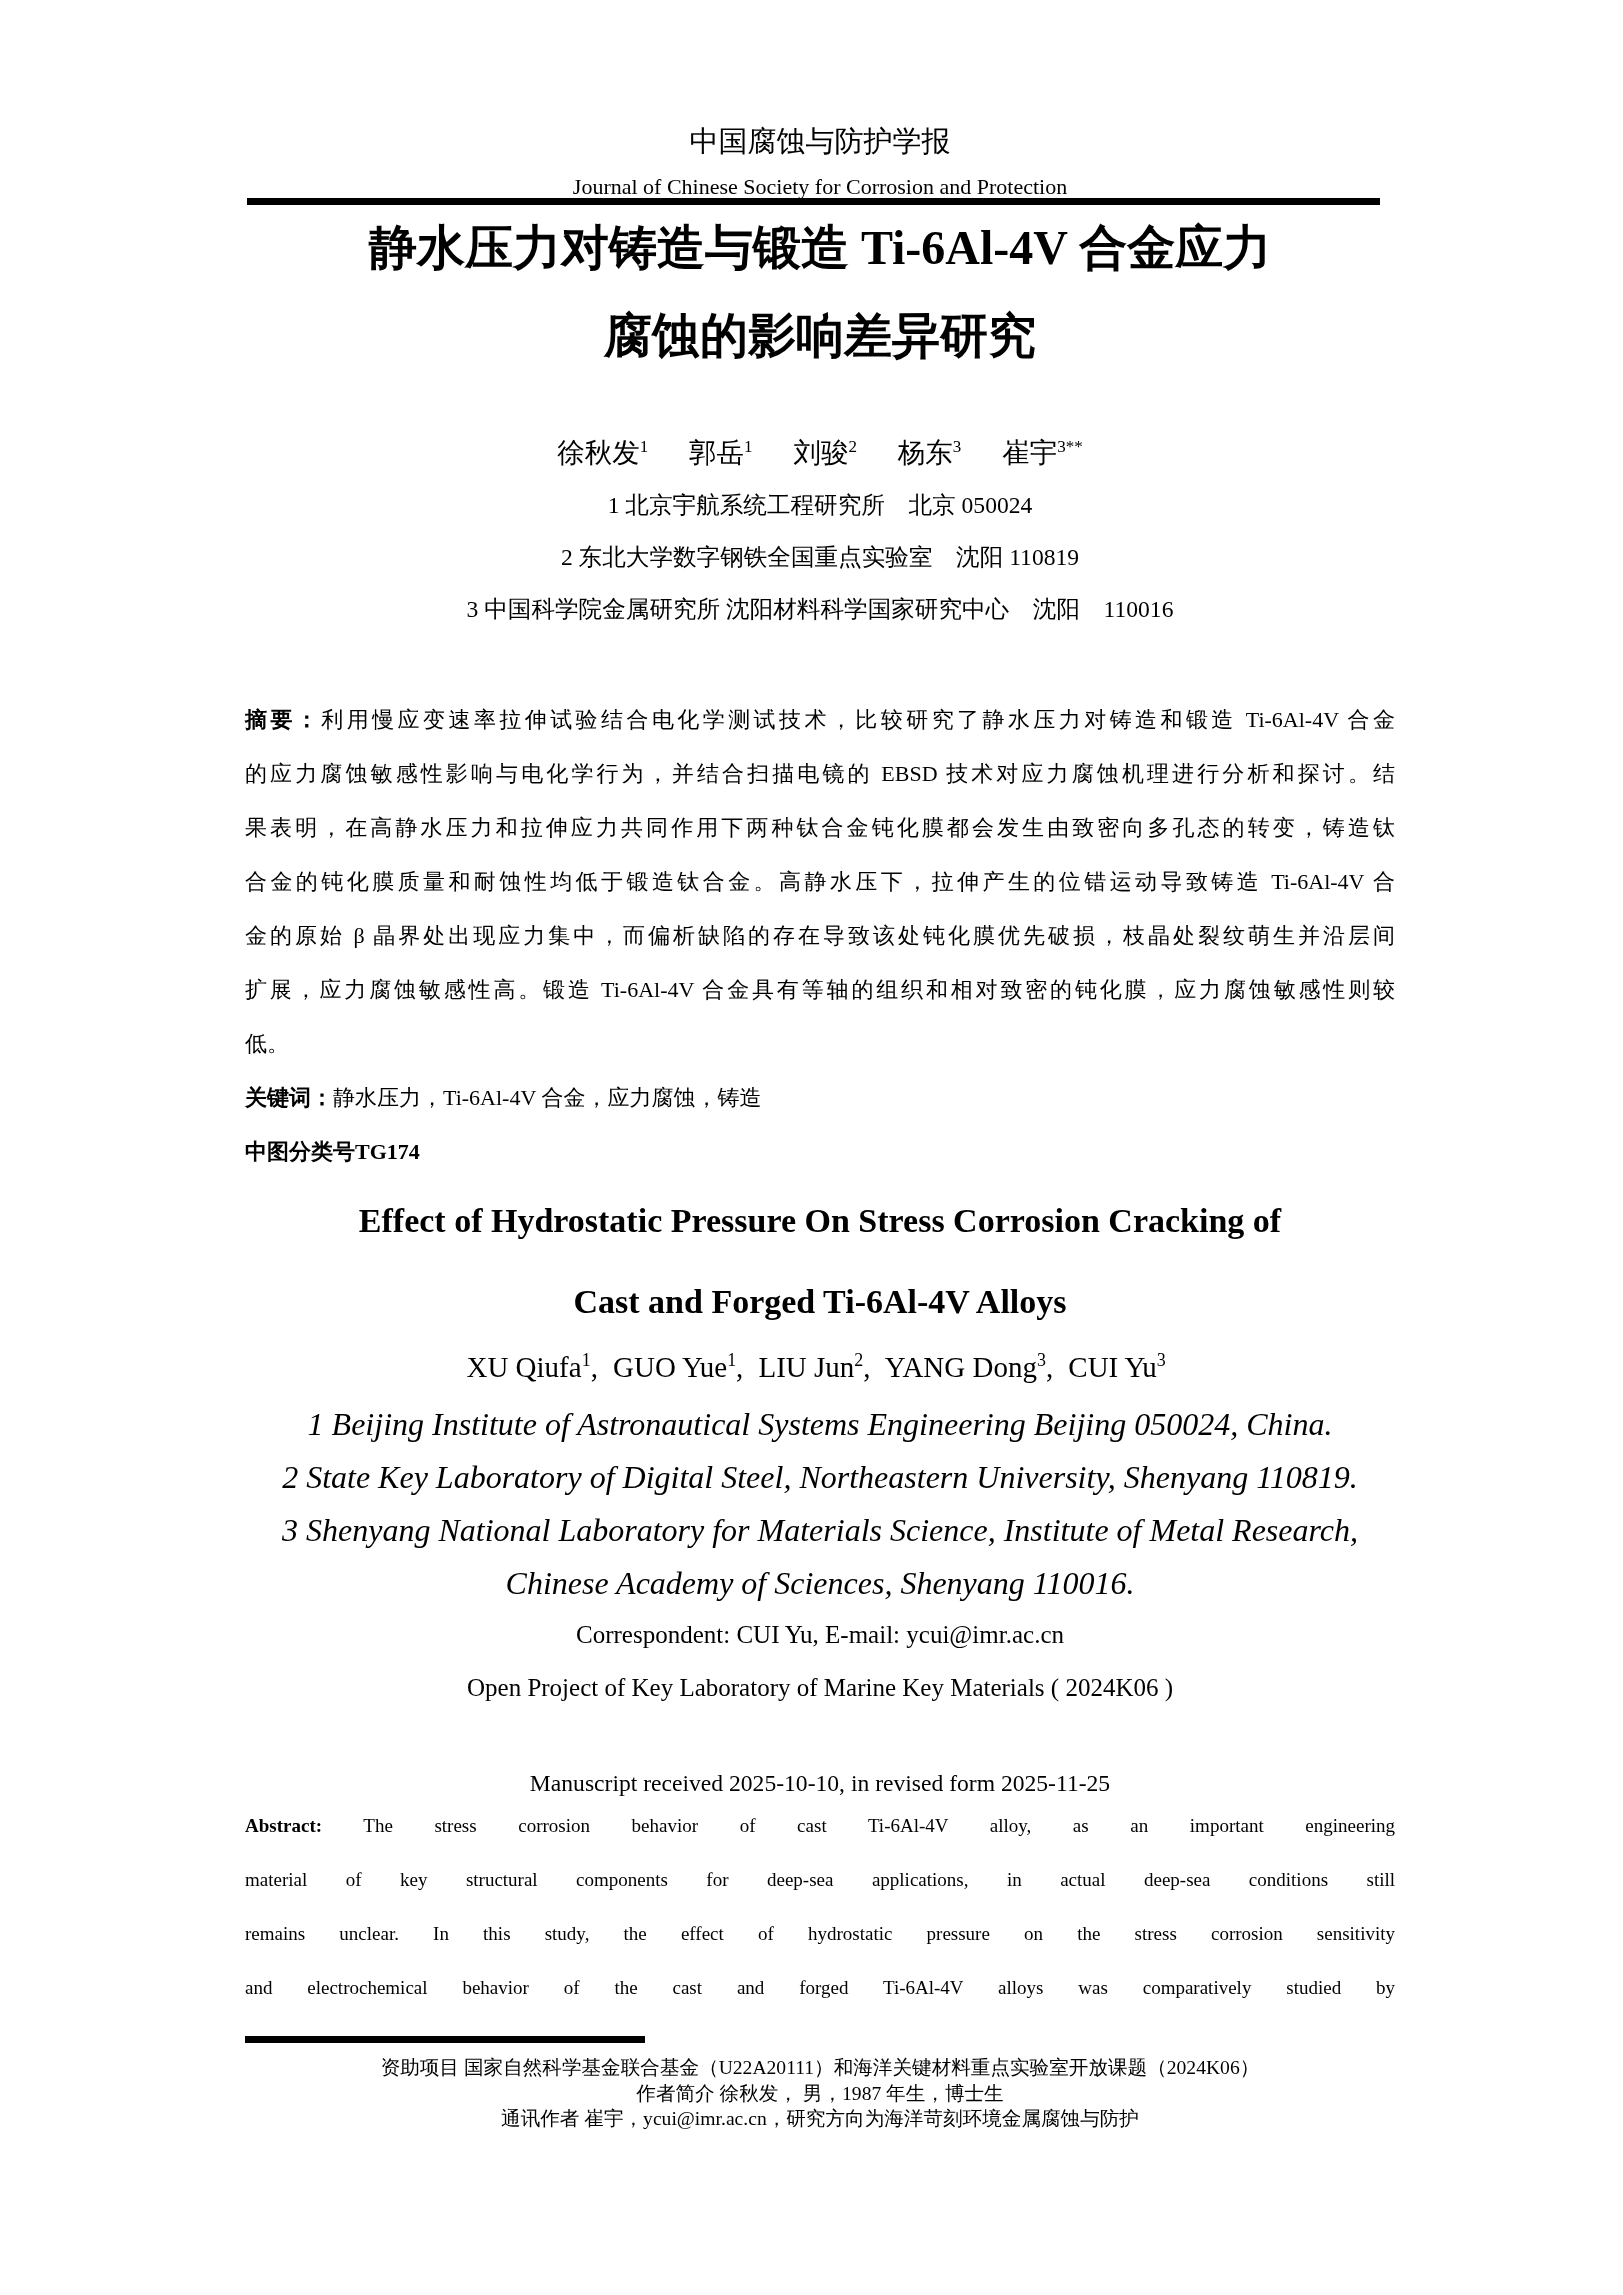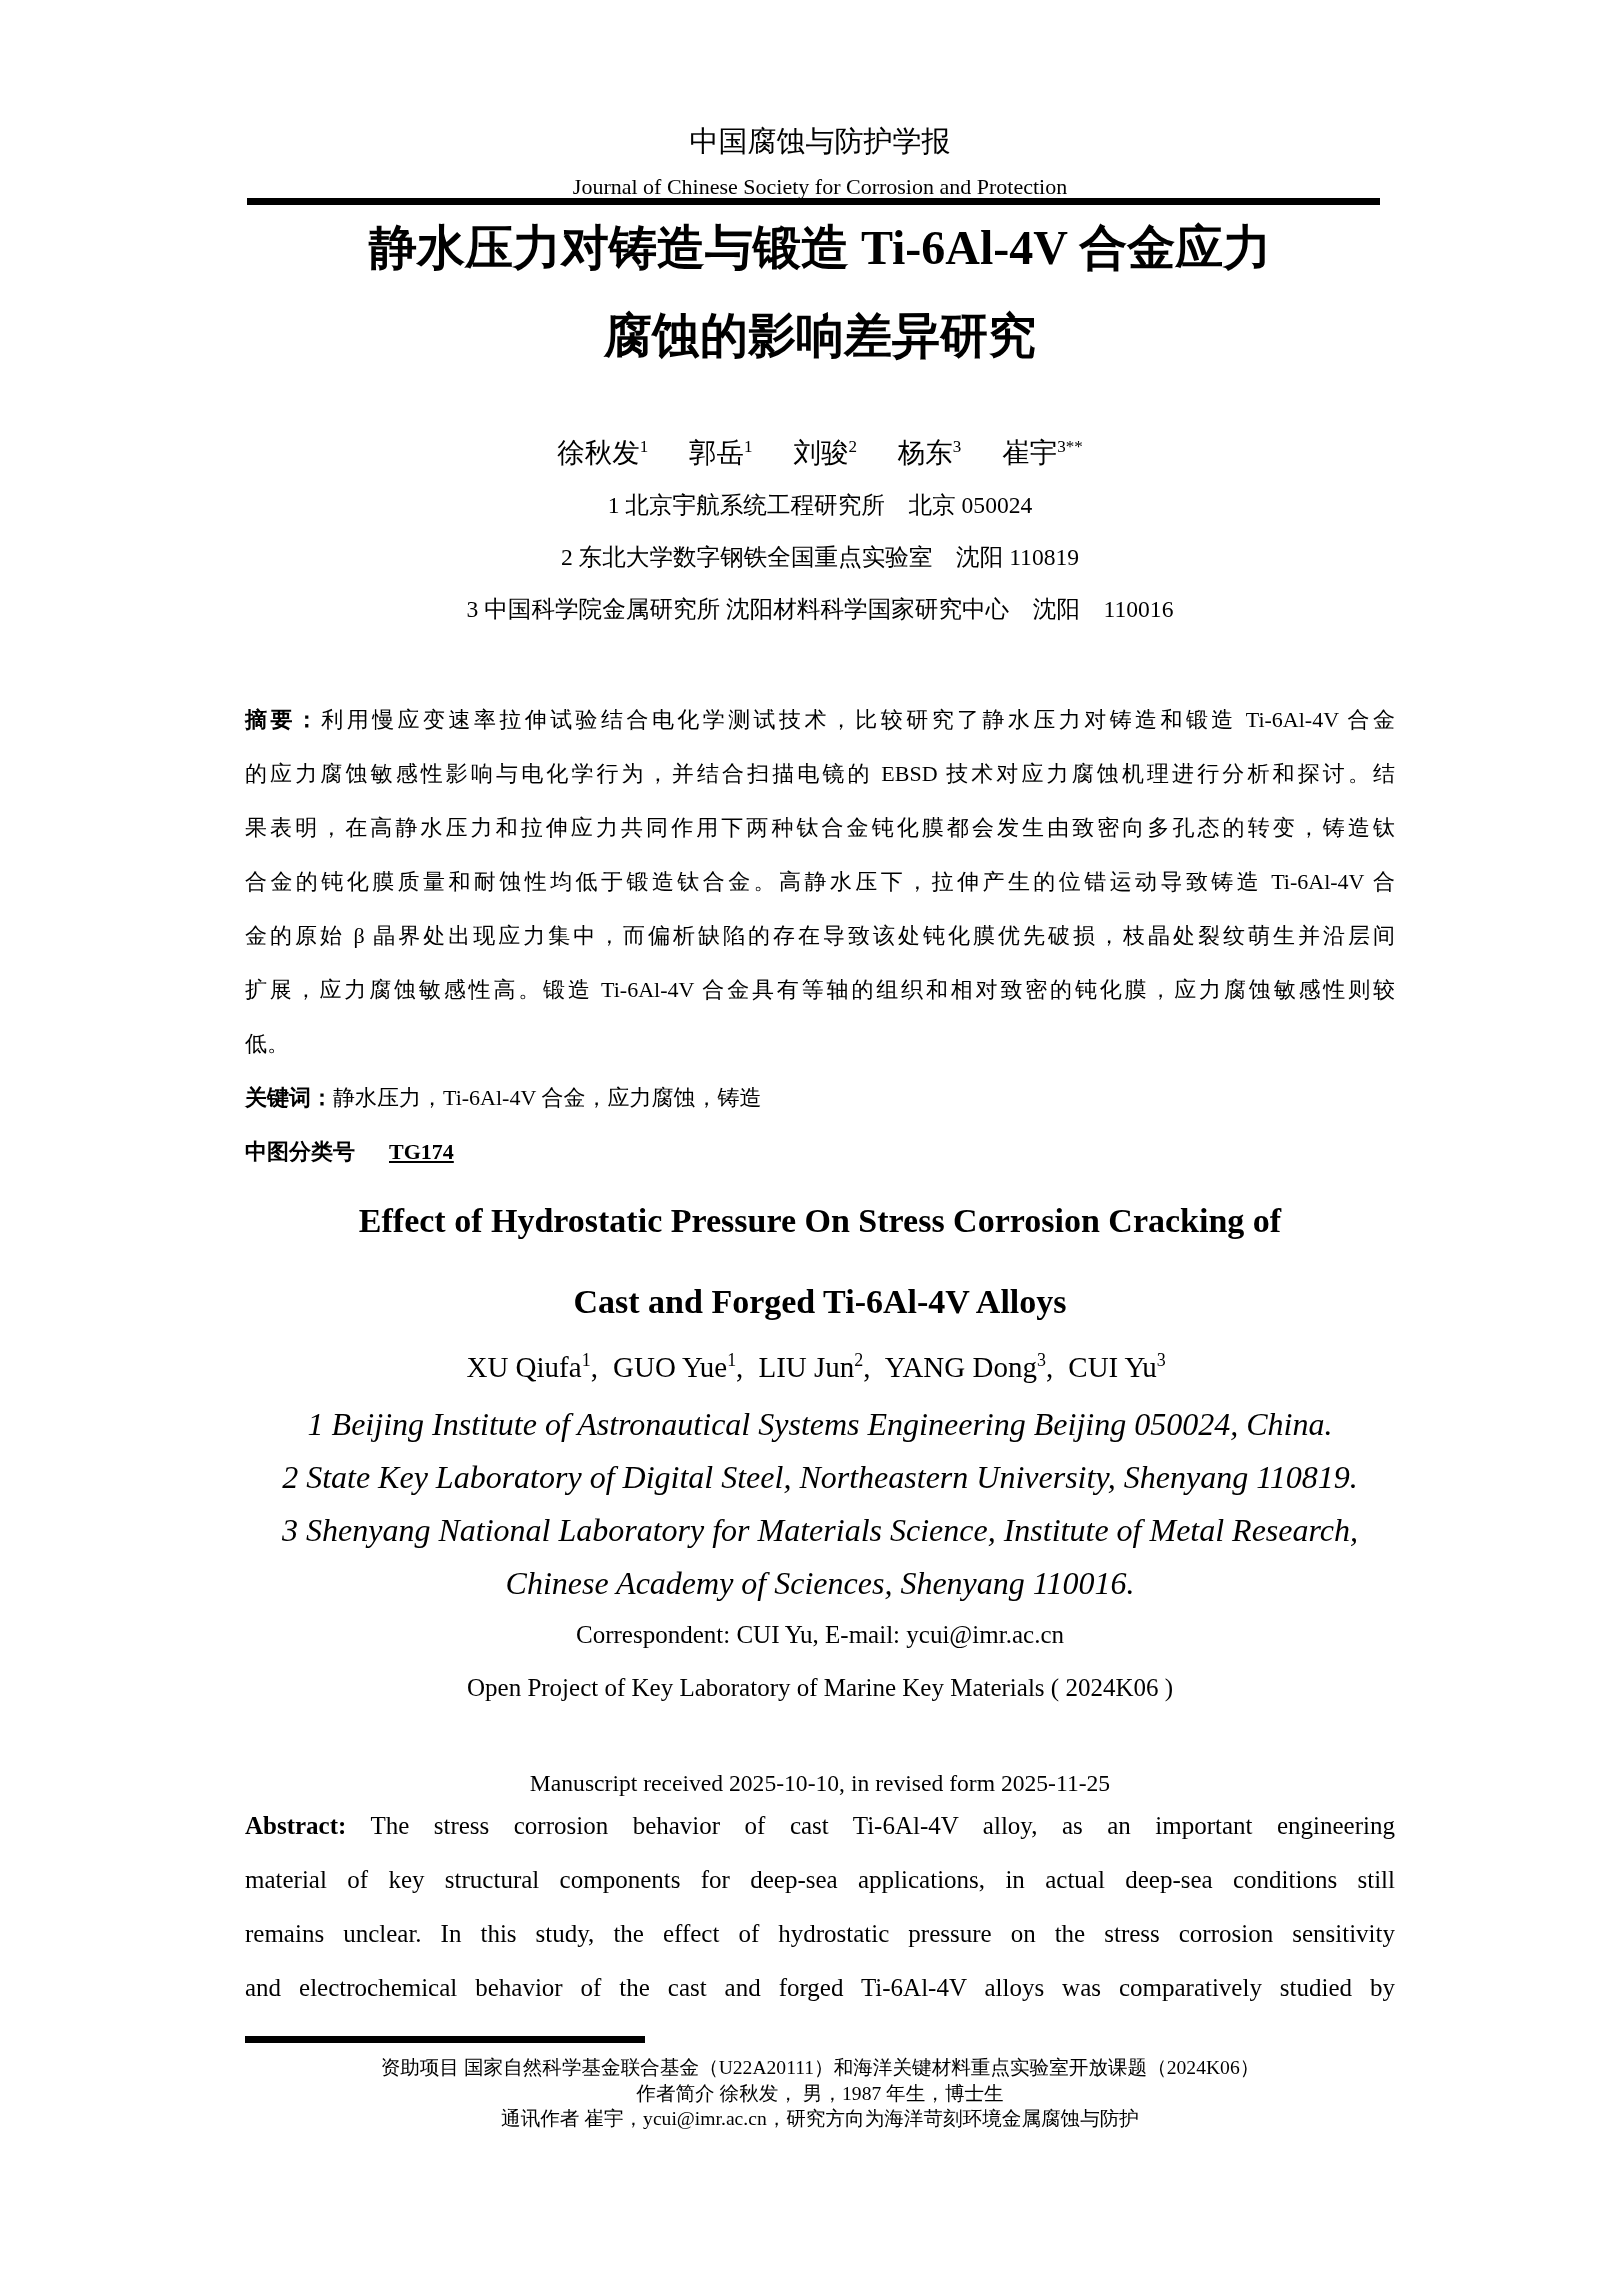--- a/index.html
+++ b/index.html
@@ -26,31 +26,31 @@
   
   .authors-cn{top:427px;line-height:52px;font-size:27.5px;}
   .cn-author{display:inline-block;margin:0 17px;}
   .sup{font-size:0.62em;vertical-align:super;line-height:0;}
   .affil-cn{font-size:23.6px;line-height:52px;}
 
   
   .abs-cn{top:693px;font-size:22px;line-height:54px;}
   .jline{text-align:justify;text-align-last:justify;}
   .lline{text-align:left;text-align-last:left;}
-  .clc-value{margin-left:34px;text-decoration:underline;}
+  .clc-value{}
 
   
   .title-en{top:1180px;font-size:34px;font-weight:bold;line-height:81px;}
   .authors-en{top:1341px;font-size:29px;line-height:52px;}
   .en-author{display:inline;}
   .en-author .sep{margin-right:7.9px;}
   .affil-en{top:1398px;font-size:32px;line-height:53px;}
   .corr{top:1608px;font-size:25px;line-height:53px;}
   .manuscript{top:1769px;font-size:23.6px;line-height:29px;}
-  .abs-en{top:1799px;font-size:25px;line-height:54px;}
+  .abs-en{top:1799px;font-size:19px;line-height:54px;}
 
   
   .rule-foot{left:245px;top:2036px;width:400px;height:6.5px;}
   .footnotes{top:2055px;font-size:19.6px;line-height:25.5px;}
 </style>
 </head>
 <body>
 
 <div class="blk journal-cn center nowrap">中国腐蚀与防护学报</div>
 <div class="blk journal-en center nowrap">Journal of Chinese Society for Corrosion and Protection</div>

